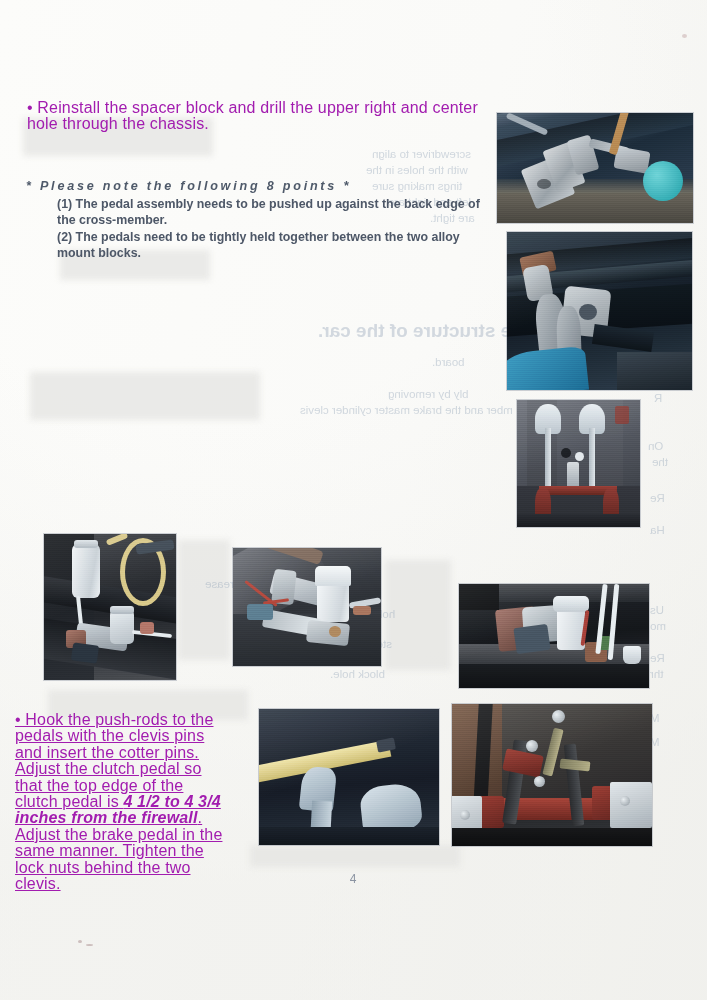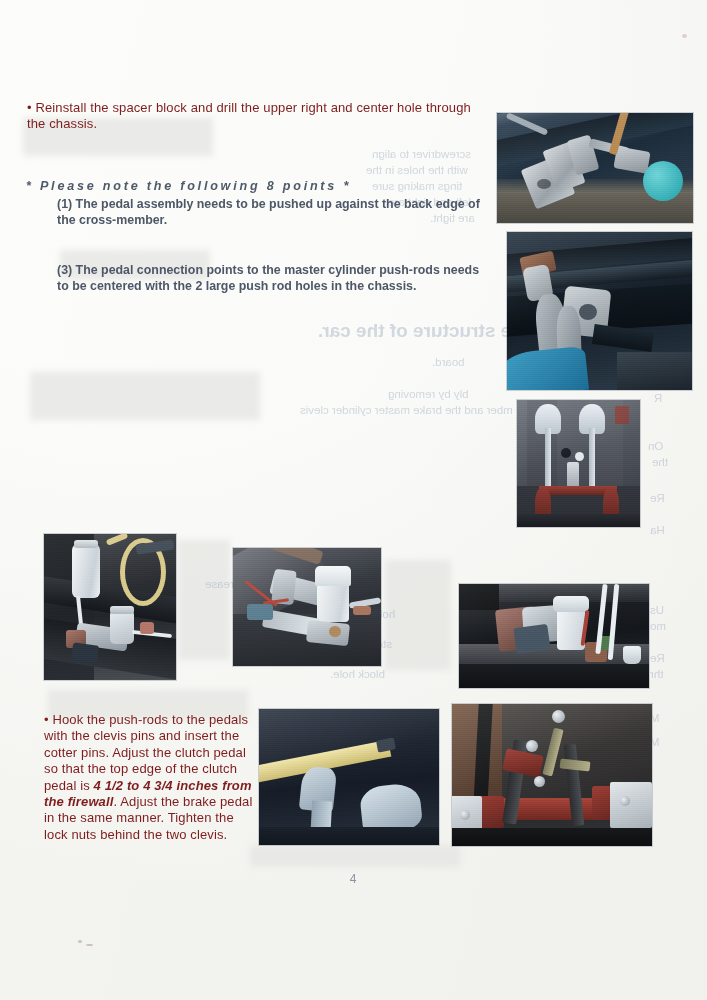--- a/index.html
+++ b/index.html
@@ -49,23 +49,23 @@
     white-space: nowrap;
     pointer-events: none;
     user-select: none;
   }
   .bleed.b-body { font-size: 11.5px; }
   .bleed.b-head { font-size: 19px; font-weight: bold; color: rgba(150,166,186,0.40); }
 
   
   .txt {
     position: absolute;
-    font-size: 13px;
+    font-size: 16px;
     line-height: 16.4px;
-    color: #7f1d1d;
+    color: #a21caf;
     letter-spacing: 0.01em;
   }
   .note-head {
     position: absolute;
     font-size: 12.6px;
     font-weight: bold;
     font-style: italic;
     letter-spacing: 0.22em;
     color: #4f5a6a;
     white-space: nowrap;
@@ -391,27 +391,27 @@
     <div class="grain"></div>
   </div>
 
   <div class="txt" style="left:27px; top:100px; width:460px;">• Reinstall the spacer block and drill the upper right and center hole through the chassis.</div>
 
 
   <div class="note-head" style="left:26px; top:179px;">* Please note the following 8 points *</div>
 
   <div class="numbered" style="left:57px; top:196px; width:432px;">(1) The pedal assembly needs to be pushed up against the back edge of the cross-member.</div>
 
-
-  <div class="numbered" style="left:57px; top:262px; width:436px;">(3) The pedal connection points to the master cylinder push-rods needs to be centered with the 2 large push rod holes in the chassis.</div>
-
-
-
-
-
-
-  <div class="txt" style="left:44px; top:712px; width:214px;">
+  <div class="numbered" style="left:57px; top:229px; width:432px;">(2) The pedals need to be tightly held together between the two alloy mount blocks.</div>
+
+
+
+
+
+
+
+  <div class="txt" style="left:15px; top:712px; width:214px;text-decoration:underline;">
     <span>• Hook the push-rods to the pedals with the clevis pins and insert the cotter pins. Adjust the clutch pedal so that the top edge of the clutch pedal is </span><span class="italic-em">4 1/2 to 4 3/4 inches from the firewall</span><span>. Adjust the brake pedal in the same manner. Tighten the lock nuts behind the two clevis.</span>
   </div>
 
   <div class="pageno" style="left:323px; top:872px; width:60px;">4</div>
 
 </div>
 
 </body></html>

